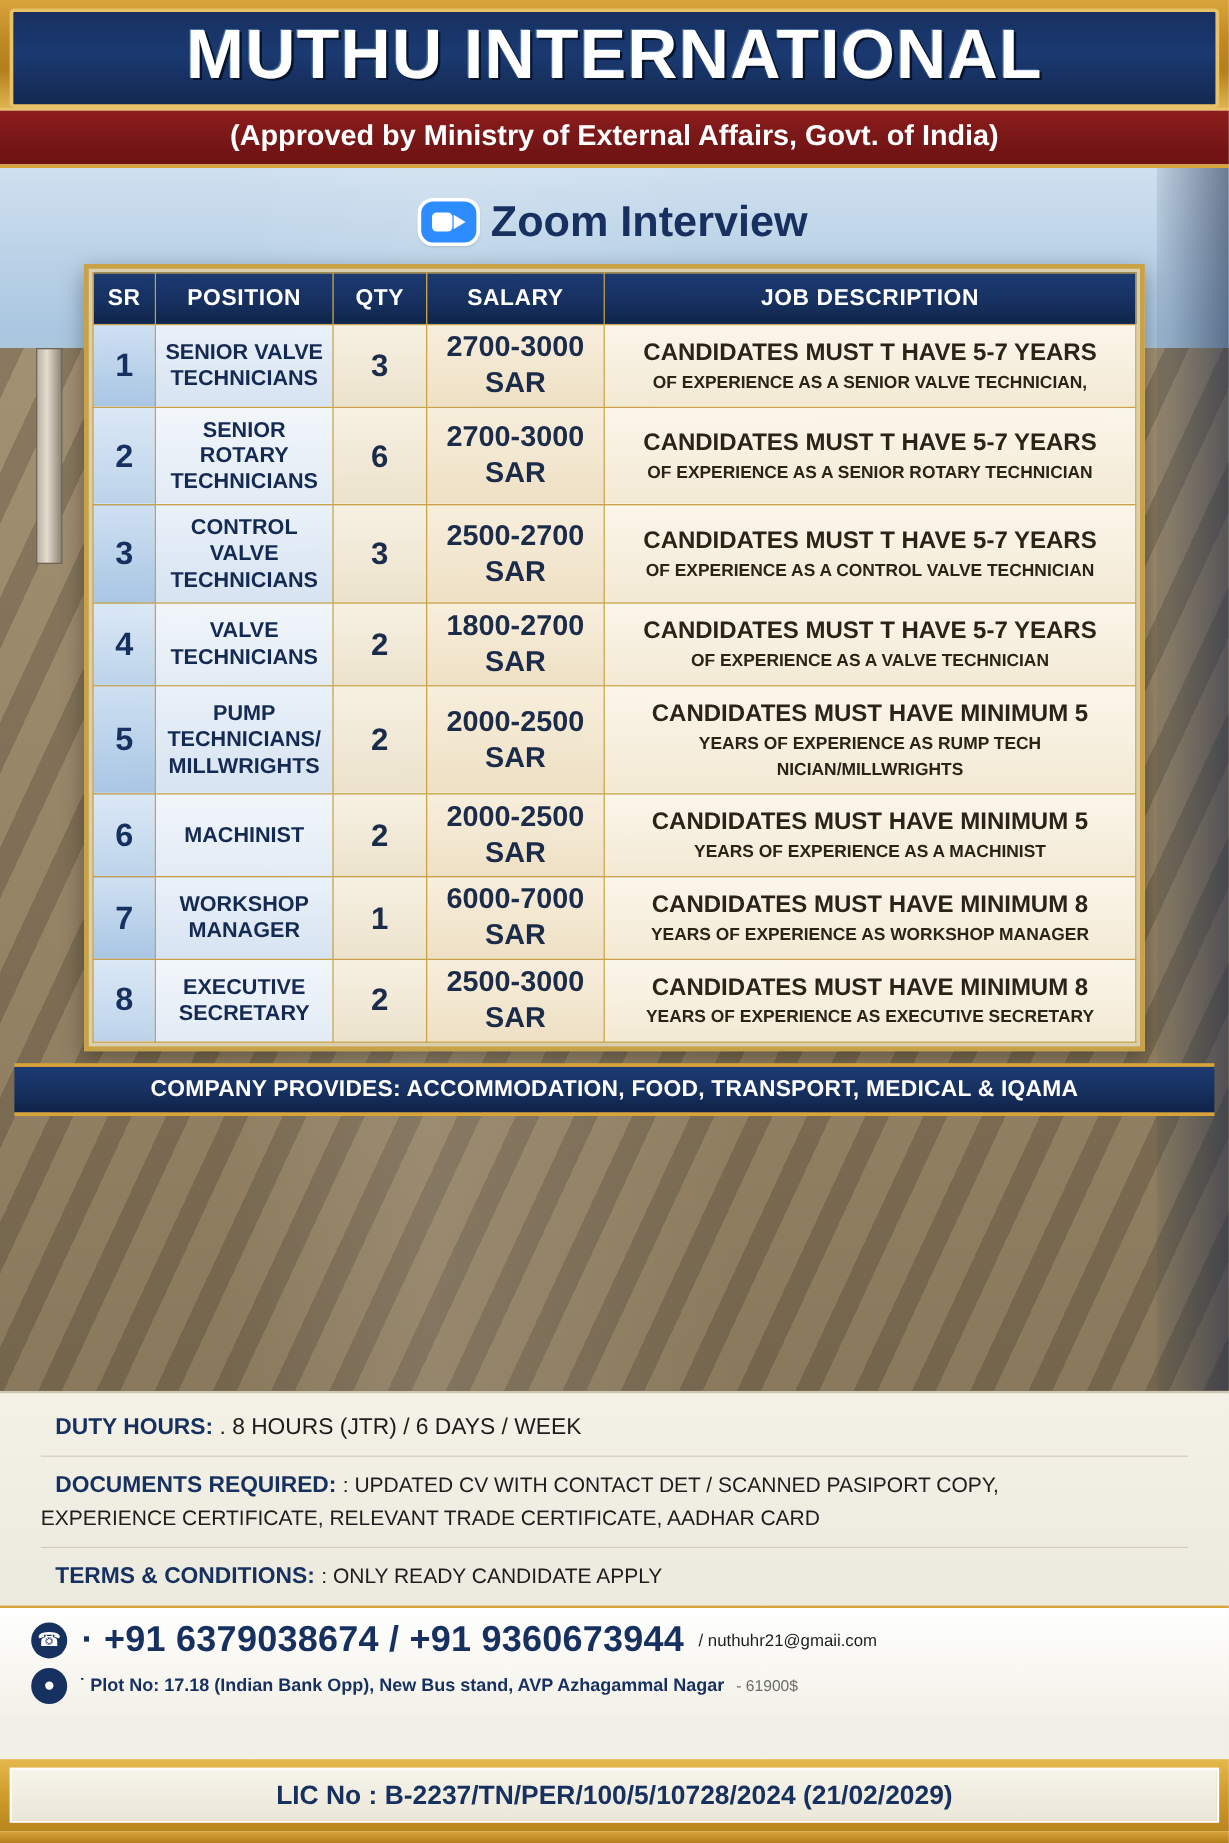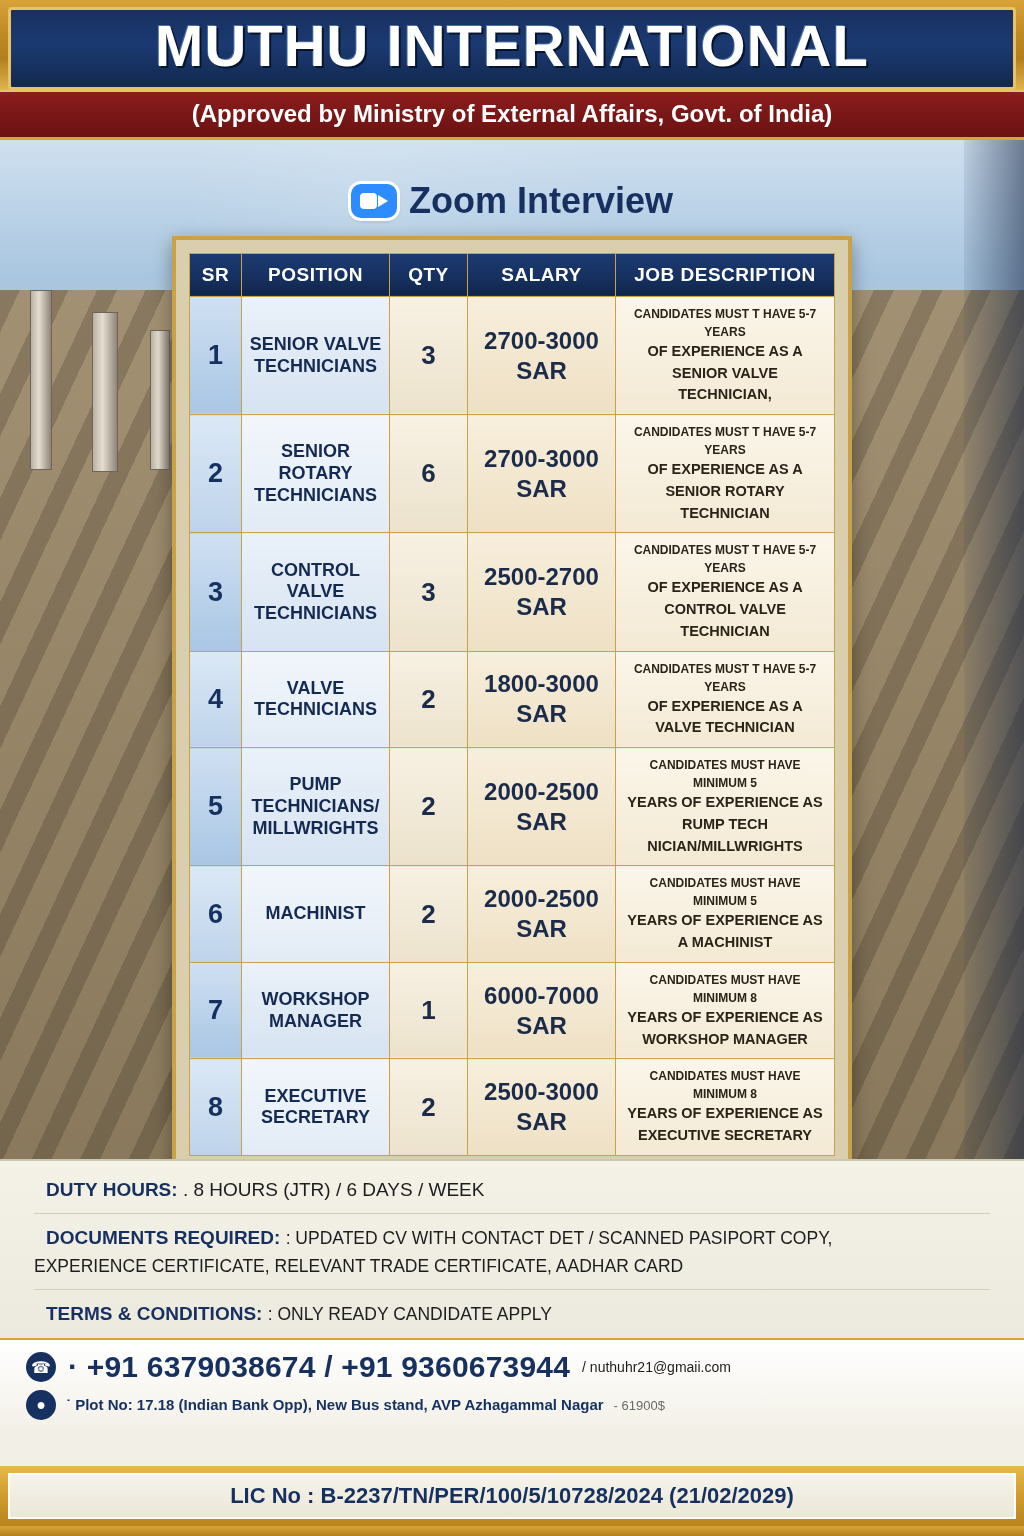--- a/index.html
+++ b/index.html
@@ -77,21 +77,21 @@
     background: linear-gradient(90deg, rgba(255,255,255,0) 0%, rgba(255,255,255,0) 18%, rgba(255,255,255,.10) 35%, rgba(255,255,255,0) 60%);
   }
 
   .titles { position: relative; text-align: center; padding-top: 16px; }
   .wanted {
     font-size: 44px; font-weight: bold; color: #6d1212;
     text-shadow: 1px 1px 0 #ffffff, 2px 2px 4px rgba(0,0,0,.25);
     letter-spacing: .3px;
   }
   .zoom-row {
-    margin-top: 24px;
+    margin-top: 8px;
     display: flex; align-items: center; justify-content: center; gap: 12px;
   }
   .zoom-icon {
     width: 46px; height: 34px; border-radius: 10px;
     background: #2d8cff; position: relative;
     box-shadow: 0 0 0 3px #ffffff, 0 2px 4px rgba(0,0,0,.3);
   }
   .zoom-icon:before {
     content:""; position:absolute; left:9px; top:9px; width:17px; height:16px;
     background:#ffffff; border-radius:4px;
@@ -100,24 +100,24 @@
     content:""; position:absolute; left:27px; top:11px;
     border-top: 6px solid transparent; border-bottom: 6px solid transparent;
     border-left: 10px solid #ffffff;
   }
   .zoom-text { font-size: 36px; font-weight: bold; color: #17305f; }
 
   
   .table-frame {
     position: relative;
     margin: 14px auto 0 auto;
-    width: 680px;
+    width: 884px;
     border: 4px solid #c9a248;
     background: #d9cfae;
-    padding: 13px;
+    padding: 3px;
     box-shadow: 0 6px 18px rgba(0,0,0,.35);
   }
   table { width: 100%; border-collapse: collapse; }
   thead th {
     background: linear-gradient(180deg,#1c3a72 0%,#16305f 60%,#102449 100%);
     color: #fff; font-size: 19px; font-weight: bold; letter-spacing: .5px;
     padding: 10px 4px; border: 1px solid #c9a248;
   }
   tbody td { border: 1px solid #c9a248; vertical-align: middle; }
   .c-sr {
@@ -135,21 +135,21 @@
   }
   .c-sal {
     width: 148px; text-align: center; font-size: 24px; font-weight: bold;
     color: #1b2b4a; line-height: 1.25; background: linear-gradient(180deg,#f7eedc,#eee0c4);
   }
   .c-desc {
     text-align: center; font-size: 14.5px; font-weight: bold; color: #2a2418;
     line-height: 1.5; padding: 8px 10px;
     background: linear-gradient(180deg,#fbf6ea,#f3e9d4);
   }
-  .c-desc .lead { display:block; font-size: 12px; }
+  .c-desc .lead { display:block; font-size: 20px; }
   tbody tr:nth-child(even) .c-sr { background: linear-gradient(180deg,#dbe8f6,#bdd3ea); }
   tbody tr:nth-child(even) .c-pos { background: linear-gradient(180deg,#f2f6fb,#e2ebf5); }
 
   
   .provides {
     position: relative;
     margin: 10px 12px 0 12px;
     background: linear-gradient(180deg,#1c3a72 0%,#16305f 55%,#0f2346 100%);
     border-top: 3px solid #d8a43a; border-bottom: 3px solid #d8a43a;
     color: #fff; text-align: center; font-size: 19px; font-weight: bold;
@@ -267,21 +267,21 @@
             <td class="c-sal">2500-2700 SAR</td>
             <td class="c-desc">
               <span class="lead">CANDIDATES MUST T HAVE 5-7 YEARS</span>
               <span>OF EXPERIENCE AS A CONTROL VALVE TECHNICIAN</span>
             </td>
           </tr>
           <tr>
             <td class="c-sr">4</td>
             <td class="c-pos">VALVE TECHNICIANS</td>
             <td class="c-qty">2</td>
-            <td class="c-sal">1800-3000 SAR</td>
+            <td class="c-sal">1800-2700 SAR</td>
             <td class="c-desc">
               <span class="lead">CANDIDATES MUST T HAVE 5-7 YEARS</span>
               <span>OF EXPERIENCE AS A VALVE TECHNICIAN</span>
             </td>
           </tr>
           <tr>
             <td class="c-sr">5</td>
             <td class="c-pos">PUMP TECHNICIANS/ MILLWRIGHTS</td>
             <td class="c-qty">2</td>
             <td class="c-sal">2000-2500 SAR</td>
@@ -317,20 +317,21 @@
             <td class="c-sal">2500-3000 SAR</td>
             <td class="c-desc">
               <span class="lead">CANDIDATES MUST HAVE MINIMUM 8</span>
               <span>YEARS OF EXPERIENCE AS EXECUTIVE SECRETARY</span>
             </td>
           </tr>
         </tbody>
       </table>
     </div>
 
+    <div class="provides">COMPANY PROVIDES: ACCOMMODATION, FOOD, TRANSPORT, MEDICAL &amp; IQAMA</div>
   </div>
 
   <div class="details">
     <div class="d-line">
       <b>DUTY HOURS:</b>
       <span>. 8 HOURS (JTR) / 6 DAYS / WEEK</span>
     </div>
     <div class="d-sep"></div>
     <div class="d-line">
       <b>DOCUMENTS REQUIRED:</b>

